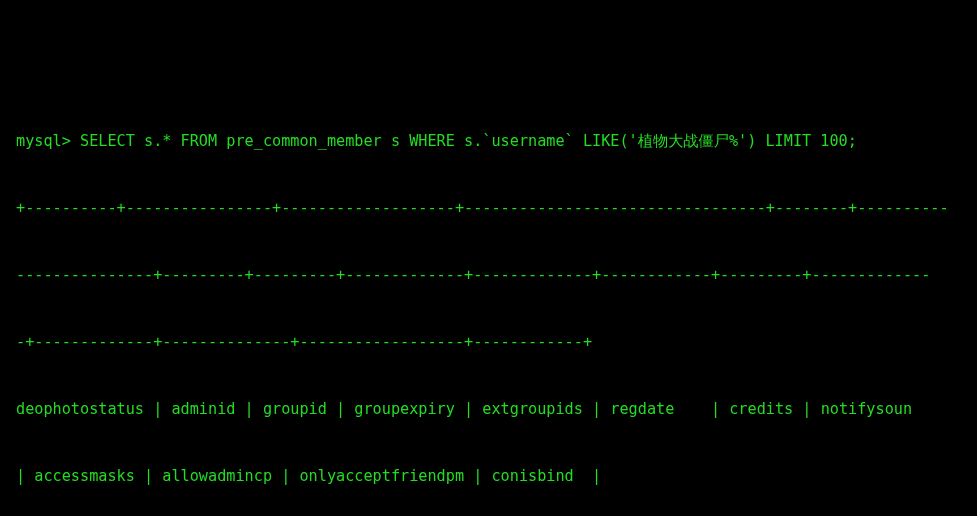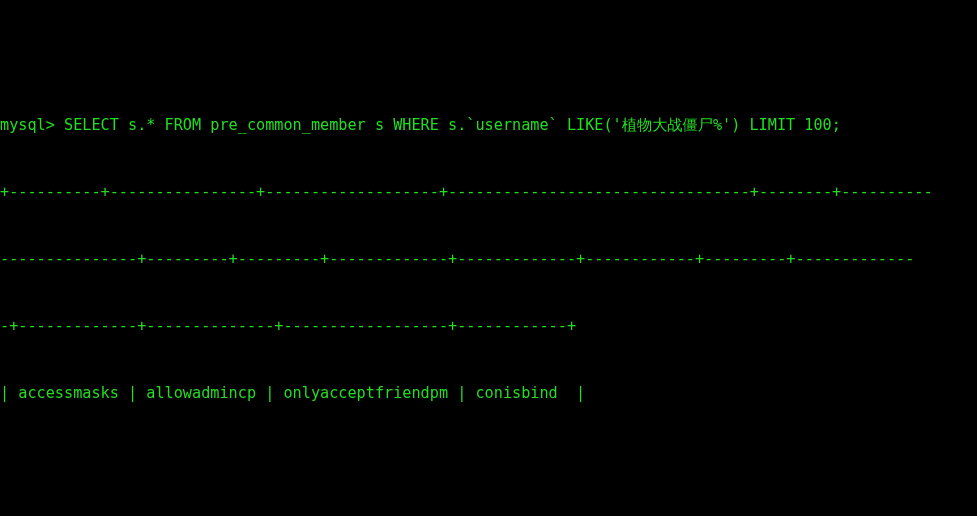--- a/index.html
+++ b/index.html
@@ -18,21 +18,21 @@
     width: 977px;
     height: 516px;
     background: #000000;
     color: #22dd22;
     font-family: "DejaVu Sans Mono", "Liberation Mono", monospace;
     font-size: 15.2px;
     line-height: 22.3px;
     letter-spacing: 0px;
     white-space: pre;
     overflow: hidden;
-    padding: 0;
+    padding: 16px;
     box-sizing: border-box;
     position: relative;
   }
   .tline {
     white-space: pre;
     display: block;
     height: 22.3px;
     overflow: hidden;
     margin: 0;
     padding: 0;
@@ -42,20 +42,21 @@
 </head>
 <body style="background: rgb(0, 0, 0);">
 
 <div id="terminal" style="background: rgb(0, 0, 0); color: rgb(34, 221, 34);">
   <span class="pad-top"></span>
 
   <div class="tline">mysql&gt; SELECT s.* FROM pre_common_member s WHERE s.`username` LIKE('植物大战僵尸%') LIMIT 100;</div>
   <div class="tline">+----------+----------------+-------------------+---------------------------------+--------+----------</div>
   <div class="tline">---------------+---------+---------+-------------+-------------+------------+---------+-------------</div>
   <div class="tline">-+-------------+--------------+------------------+------------+</div>
+  <div class="tline">deophotostatus | adminid | groupid | groupexpiry | extgroupids | regdate    | credits | notifysoun</div>
   <div class="tline">| accessmasks | allowadmincp | onlyacceptfriendpm | conisbind  |</div>
   
   
   
   
   
   
   
   
   

